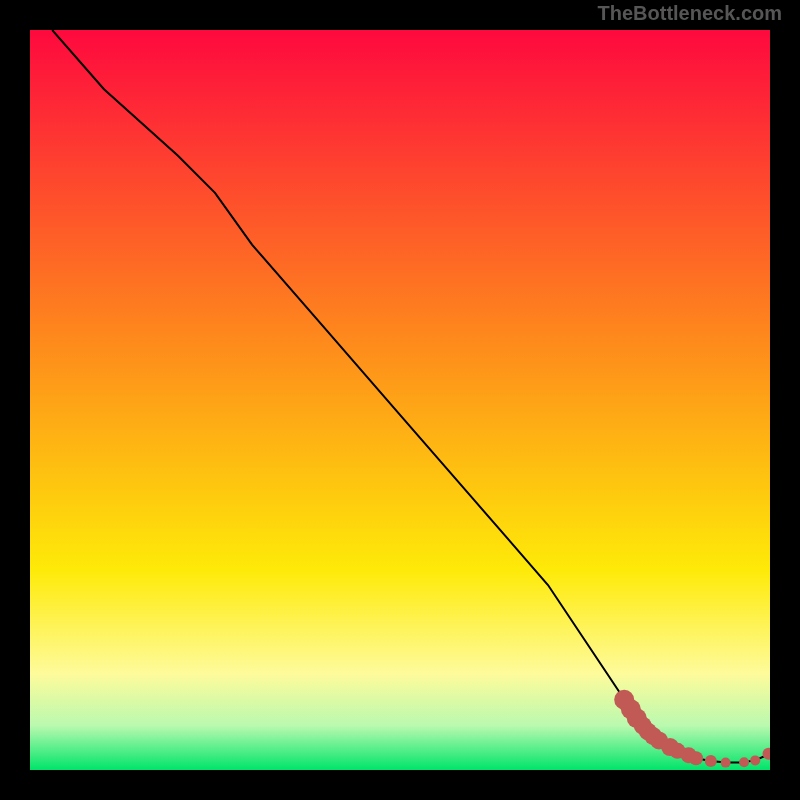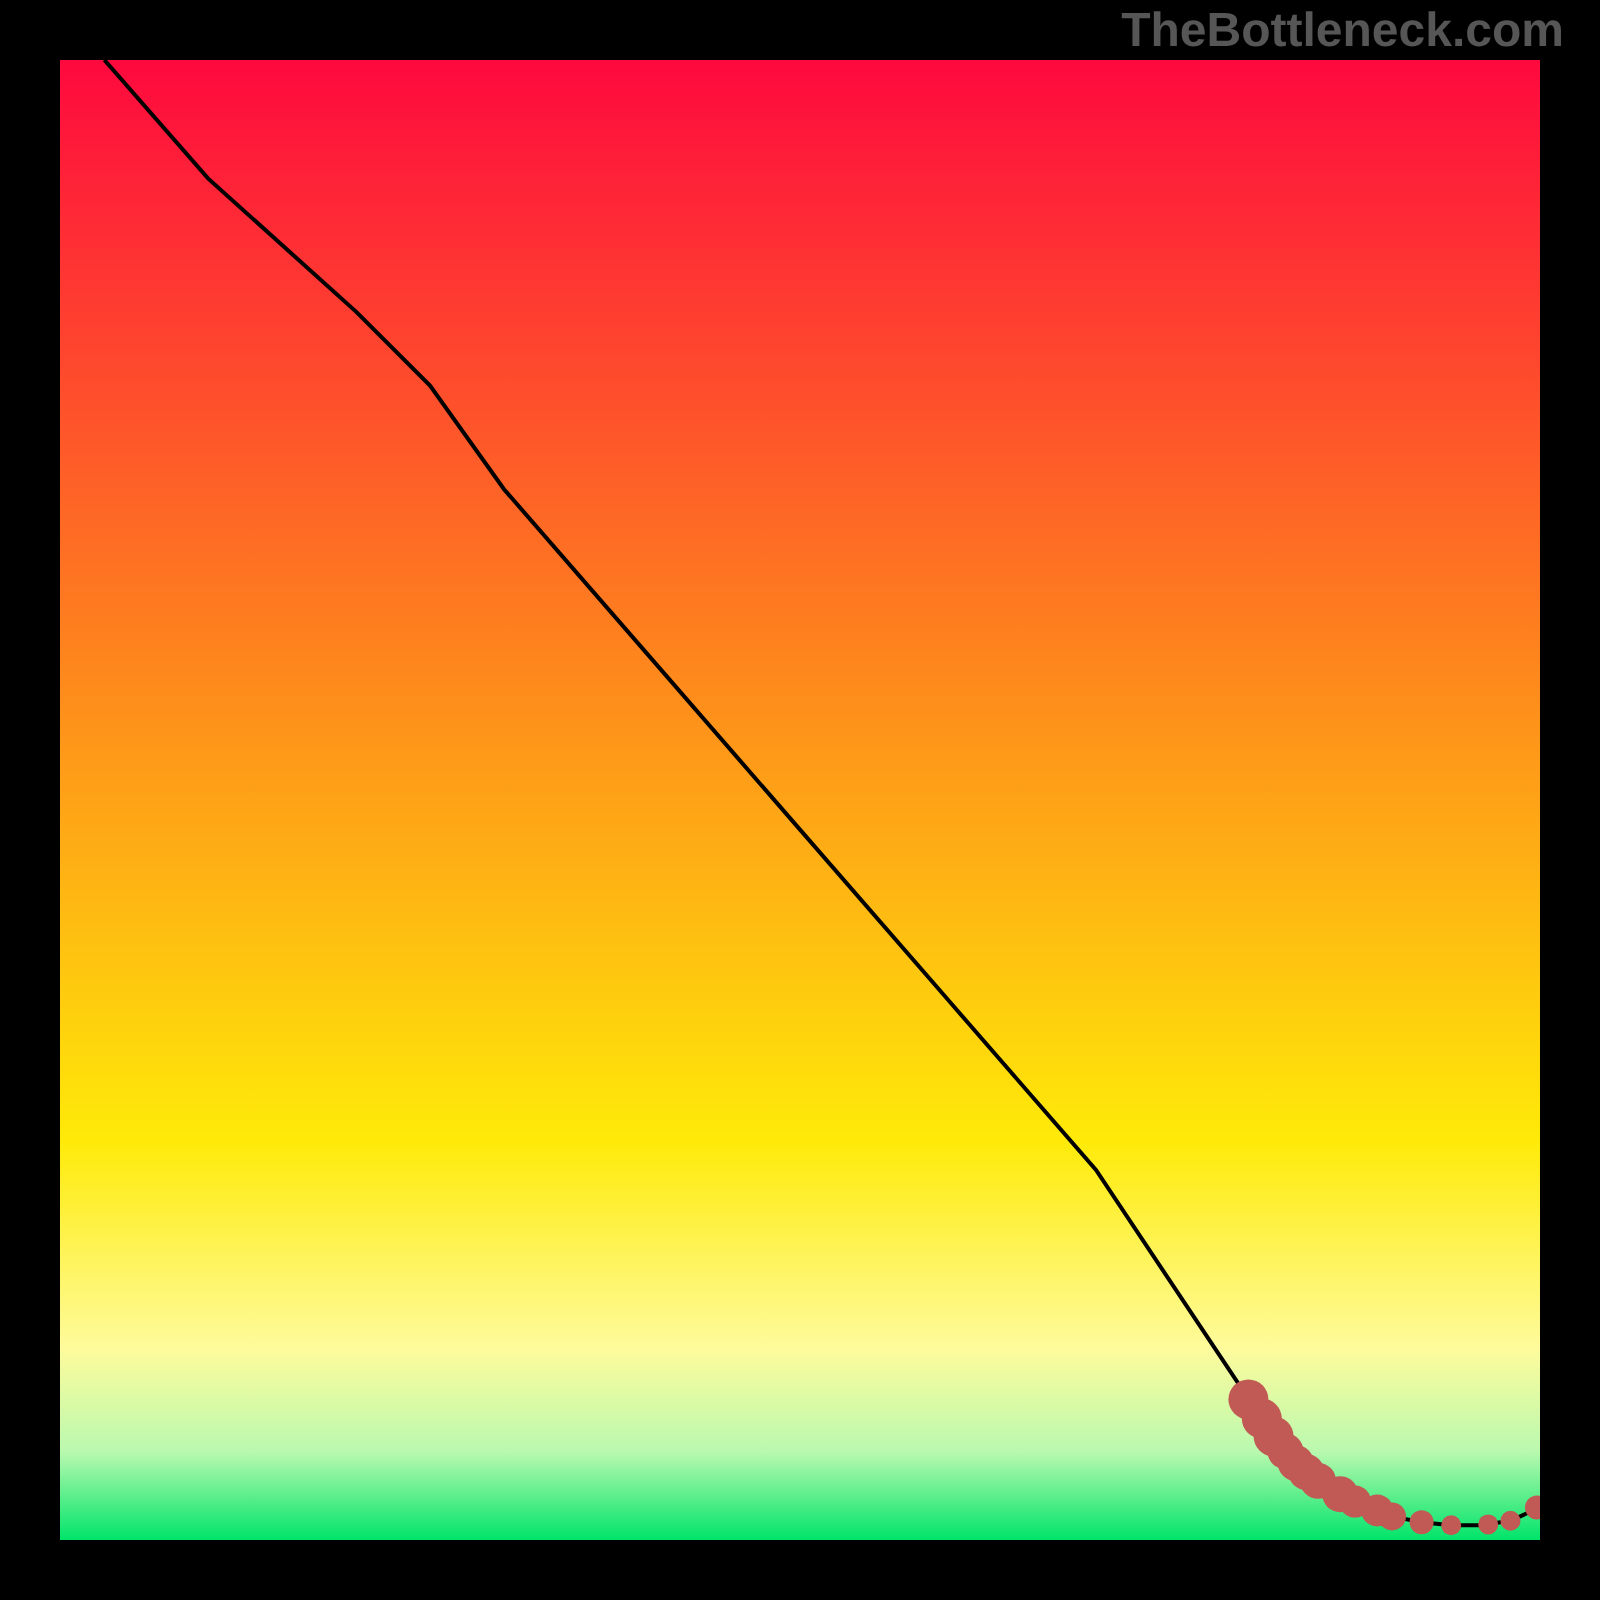--- a/index.html
+++ b/index.html
@@ -14,21 +14,21 @@
     position: relative;
     width: 800px;
     height: 800px;
     background: #000;
   }
   .watermark {
     position: absolute;
     top: 2px;
     right: 18px;
     font-family: Arial, Helvetica, sans-serif;
-    font-size: 24px;
+    font-size: 20px;
     font-weight: 600;
     color: #565656;
   }
   .plot {
     position: absolute;
     left: 30px;
     top: 30px;
     width: 740px;
     height: 740px;
   }

